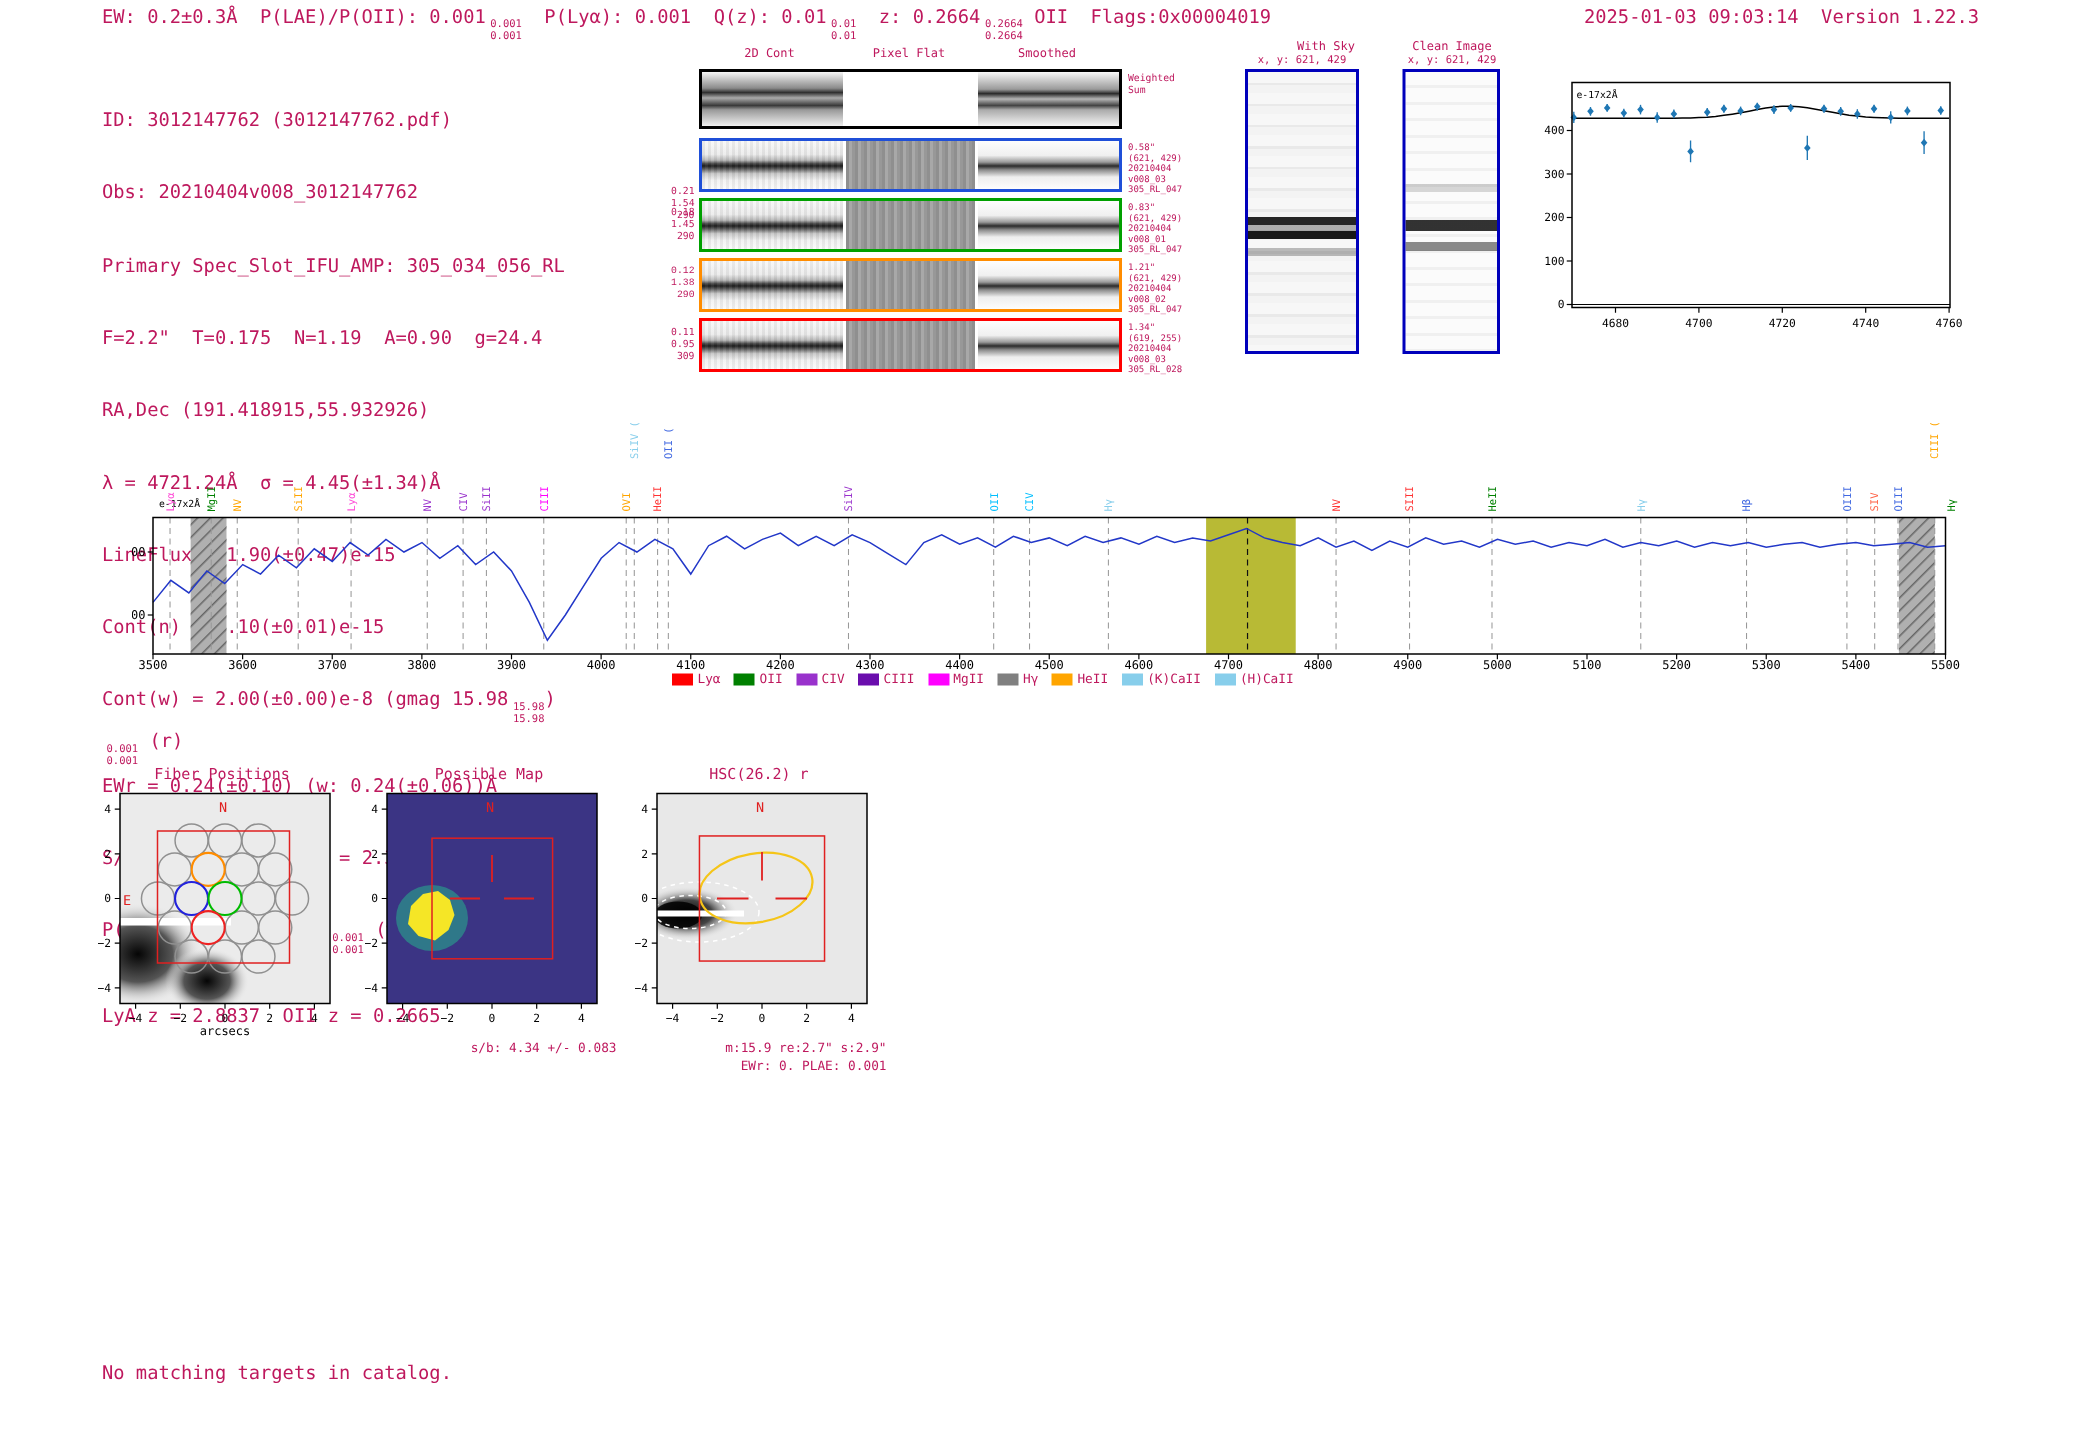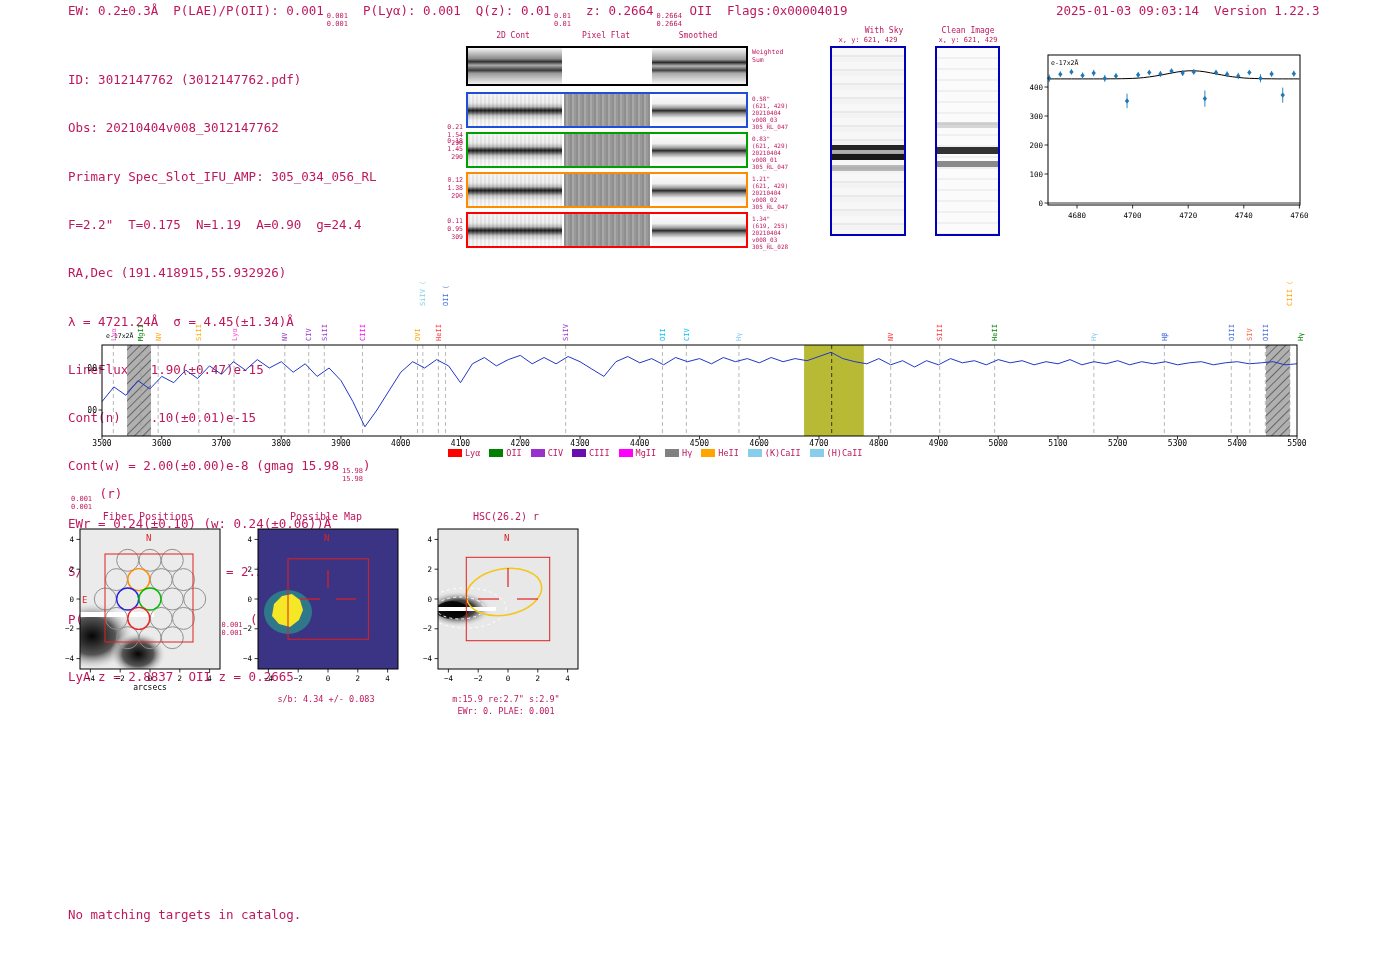--- a/index.html
+++ b/index.html
@@ -38,21 +38,21 @@
   .clean-box{position:absolute;left:935px;top:46px;width:61px;height:186px;border:2px solid #0000bb;
     background-image:linear-gradient(180deg,transparent 0 40%,rgba(0,0,0,.15) 40% 43%,transparent 43% 53%,rgba(0,0,0,.80) 53% 57%,transparent 57% 61%,rgba(0,0,0,.45) 61% 64%,transparent 64%),
     repeating-linear-gradient(180deg,#fbfbfb 0 9px,#f0f0f0 9px 11px)}
   #zoom-svg{position:absolute;left:1020px;top:42px}
   #spectrum-svg{position:absolute;left:88px;top:278px}
   #legend{position:absolute;left:448px;top:448px;display:flex;gap:9px;font-size:8.5px;align-items:center}
   .litem{display:inline-flex;align-items:center}
   .sw{display:inline-block;width:14px;height:8px;margin-right:3px}
   .match-line{position:absolute;left:68px;top:486px;font-size:12.5px;white-space:pre}
   .ptitle{position:absolute;font-size:10px;text-align:center;width:170px}
-  .pcap{position:absolute;font-size:8.5px;text-align:center;width:170px}
+  .pcap{position:absolute;font-size:8.5px;text-align:right;width:170px}
   #fiber-svg{position:absolute;left:50px;top:524px}
   #lineflux-svg{position:absolute;left:228px;top:524px}
   #hsc-svg{position:absolute;left:408px;top:524px}
   .footer{position:absolute;left:68px;top:876px;font-size:12.5px;line-height:15.5px;white-space:pre}
   svg text{font-family:"DejaVu Sans Mono",monospace}
 </style>
 </head>
 <body>
 
 <div class="page">

